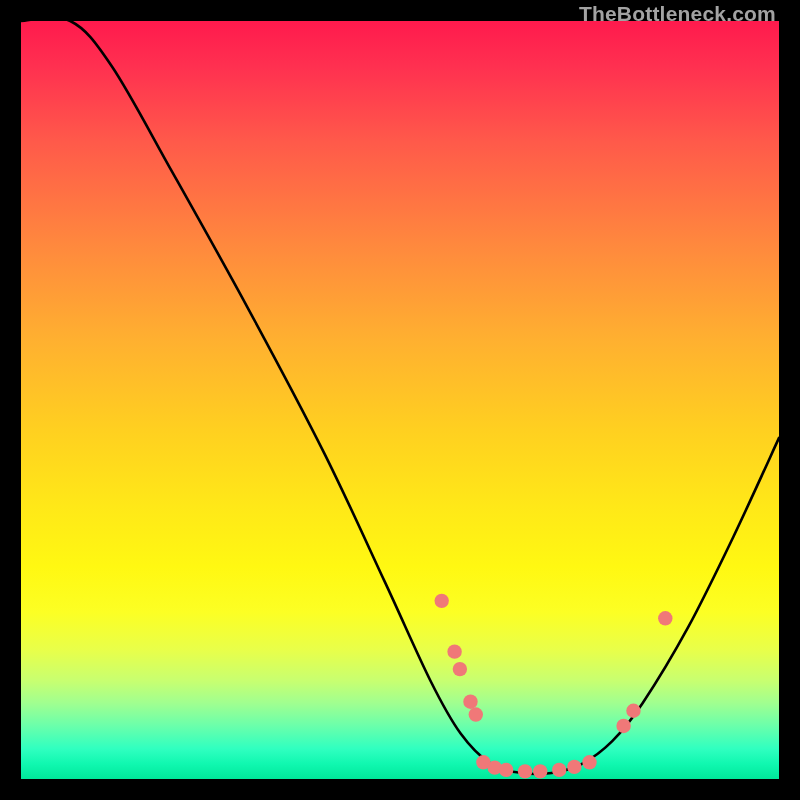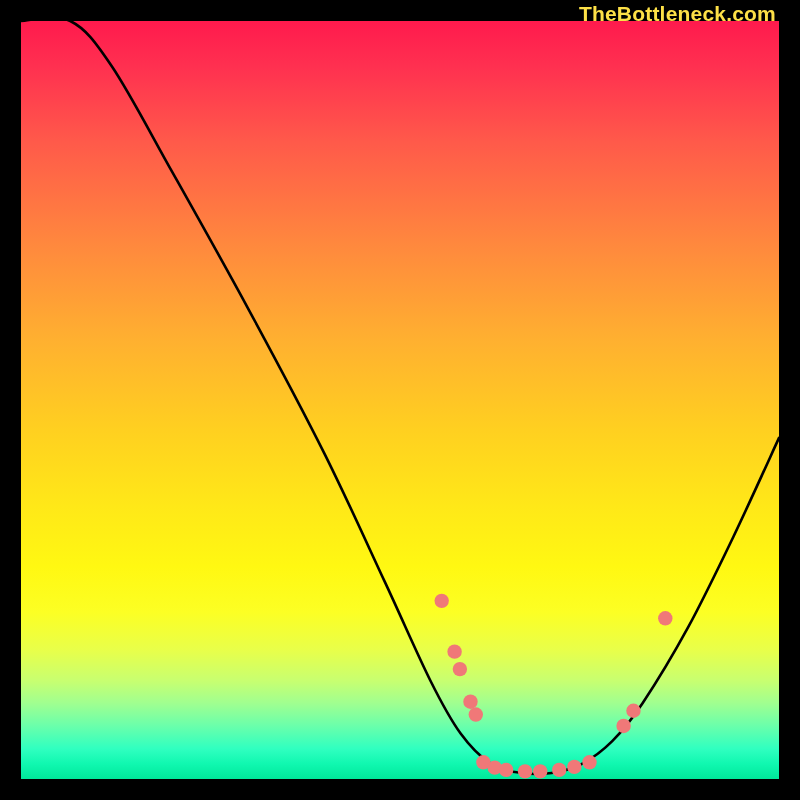--- a/index.html
+++ b/index.html
@@ -35,21 +35,21 @@
       #00e89a 100%
     );
   }
   .watermark {
     position: absolute;
     top: 2px;
     right: 24px;
     font-family: Arial, Helvetica, sans-serif;
     font-size: 21px;
     font-weight: 600;
-    color: #fde047;
+    color: #a3a3a3;
     letter-spacing: 0.2px;
   }
   .curve-svg {
     position: absolute;
     left: 21px;
     top: 21px;
     width: 758px;
     height: 758px;
     overflow: visible;
   }

